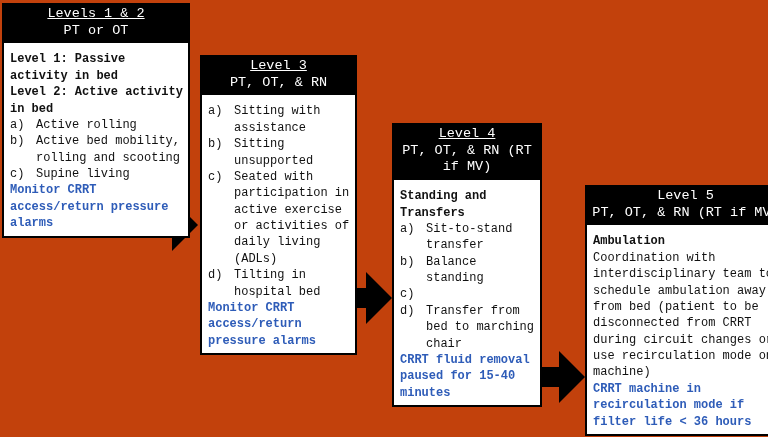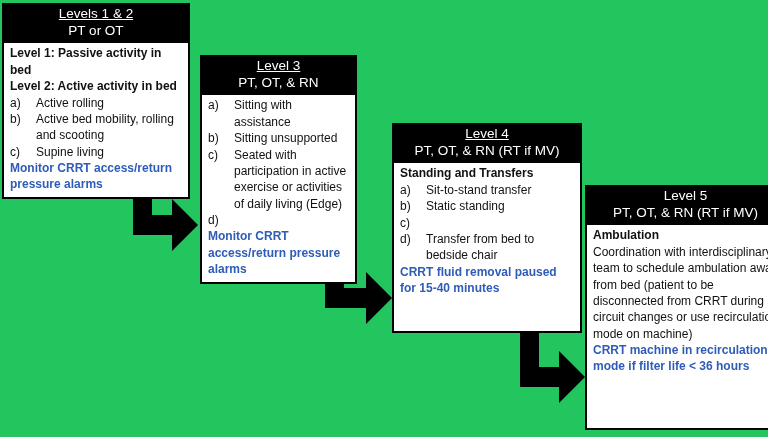--- a/index.html
+++ b/index.html
@@ -1,41 +1,41 @@
 <!DOCTYPE html>
 <html style="--note-color: #2E5CB8;"><head>
 <meta charset="utf-8">
 <style>
   html,body { margin:0; padding:0; background:#fff; }
   .canvas {
-    position:relative; width:768px; height:437px; background:#22c55e;
-    font-family:Liberation Sans, sans-serif; color:#111; overflow:hidden;
+    position:relative; width:768px; height:437px; background:#c2410c;
+    font-family:Liberation Mono, monospace; color:#111; overflow:hidden;
   }
   .arrows { position:absolute; left:0; top:0; width:768px; height:437px; z-index:1; }
   .box {
     position:absolute; box-sizing:border-box; background:#ffffff;
     border:2px solid #000; z-index:2;
   }
   .box-header {
     background:#000; color:#fff; text-align:center;
     font-size:13.5px; line-height:1.24; padding:2px 2px 4px 2px;
     margin:-1px -1px 0 -1px;
   }
   .box-header .u { text-decoration:underline; }
-  .box-body { padding:2px 4px 4px 6px; font-size:12px; line-height:1.365; }
+  .box-body { padding:8px 4px 4px 6px; font-size:12px; line-height:1.365; }
   .intro-line, .body-title { font-weight:bold; }
   .item { display:flex; }
   .item .marker { flex:0 0 26px; }
   .item .itext { flex:1 1 auto; }
   .note { color:var(--note-color, #2E5CB8); font-weight:bold; }
   .para { }
   
   #box1 { left:2px;   top:3px;   width:188px; min-height:177px; }
   #box2 { left:200px; top:55px;  width:157px; min-height:208px; }
-  #box3 { left:392px; top:123px; width:190px; min-height:210px; }
+  #box3 { left:392px; top:123px; width:150px; min-height:210px; }
   #box4 { left:585px; top:185px; width:201px; min-height:245px; }
 </style>
 </head>
 <body>
 
 <div class="canvas">
 
   <svg class="arrows" viewBox="0 0 768 437" xmlns="http://www.w3.org/2000/svg" aria-hidden="true">
     <polygon fill="#000" points="133,176 152,176 152,215 172,215 172,199 198,225 172,251 172,235 133,235"></polygon>
     <polygon fill="#000" points="325,261 344,261 344,288 366,288 366,272 392,298 366,324 366,308 325,308"></polygon>
@@ -75,50 +75,51 @@
       <div class="item">
         <span class="marker">a)</span>
         <span class="itext">Sitting with assistance</span>
       </div>
       <div class="item">
         <span class="marker">b)</span>
         <span class="itext">Sitting unsupported</span>
       </div>
       <div class="item">
         <span class="marker">c)</span>
-        <span class="itext">Seated with participation in active exercise or activities of daily living (Edge)</span>
+        <span class="itext">Seated with participation in active exercise or activities of daily living (ADLs)</span>
       </div>
       <div class="item">
         <span class="marker">d)</span>
+        <span class="itext">Tilting in hospital bed</span>
       </div>
       <div class="note">Monitor CRRT access/return pressure alarms</div>
     </div>
   </div>
 
   <div class="box" id="box3">
     <div class="box-header">
       <div><span class="u">Level 4</span></div>
       <div>PT, OT, &amp; RN (RT if MV)</div>
     </div>
     <div class="box-body">
       <div class="body-title">Standing and Transfers</div>
       <div class="item">
         <span class="marker">a)</span>
         <span class="itext">Sit-to-stand transfer</span>
       </div>
       <div class="item">
         <span class="marker">b)</span>
-        <span class="itext">Static standing</span>
+        <span class="itext">Balance standing</span>
       </div>
       <div class="item">
         <span class="marker">c)</span>
       </div>
       <div class="item">
         <span class="marker">d)</span>
-        <span class="itext">Transfer from bed to bedside chair</span>
+        <span class="itext">Transfer from bed to marching chair</span>
       </div>
       <div class="note">CRRT fluid removal paused for 15-40 minutes</div>
     </div>
   </div>
 
   <div class="box" id="box4">
     <div class="box-header">
       <div><span>Level 5</span></div>
       <div>PT, OT, &amp; RN (RT if MV)</div>
     </div>

